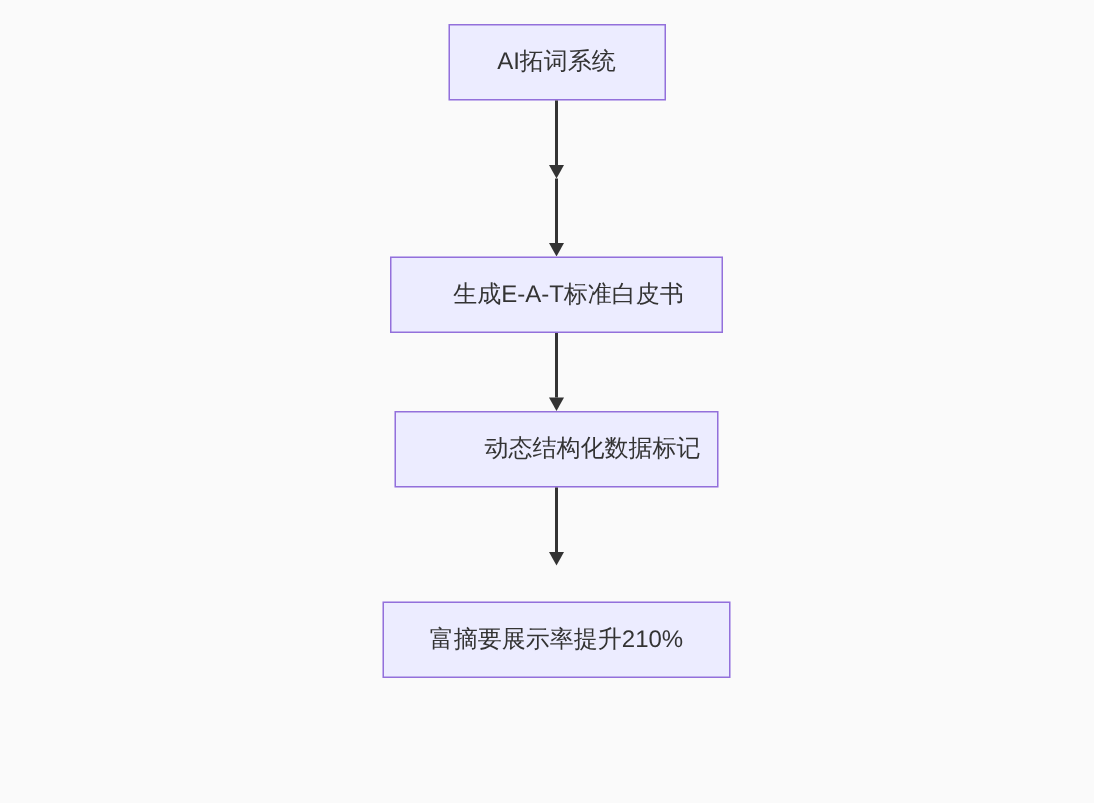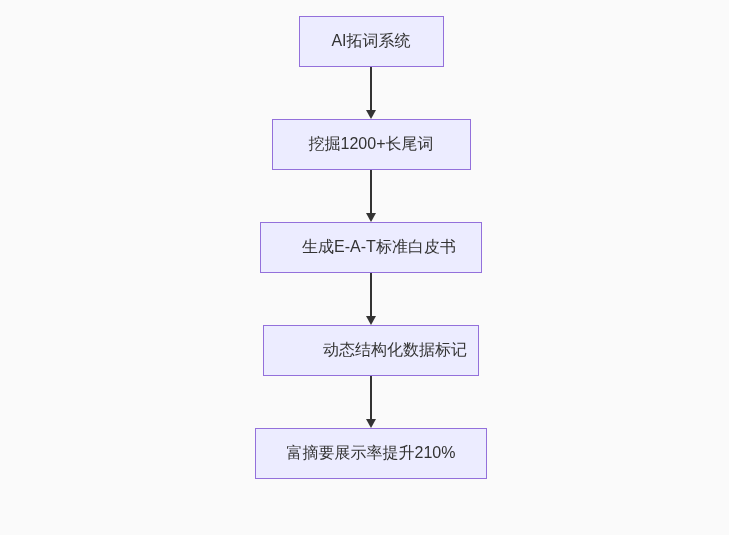--- a/index.html
+++ b/index.html
@@ -40,21 +40,21 @@
     display: flex;
     align-items: center;
     justify-content: center;
     text-align: center;
     white-space: nowrap;
   }
   .n1 { width: 145px; }
   .n2 { width: 199px; }
   .n3 { width: 222px; padding-left: 16px; }
   .n4 { width: 216px; padding-left: 48px; }
-  .n5 { width: 232px; }
+  .n5 { width: 232px; margin-top: 24px; }
   .arrow {
     height: 52px;
     width: 12px;
     display: flex;
     flex-direction: column;
     align-items: center;
   }
   .arrow .line {
     width: 2px;
     flex: 1 1 auto;
@@ -76,23 +76,20 @@
 
     <div class="node n1">
       <span>AI拓词系统</span>
     </div>
 
     <div class="arrow">
       <span class="line"></span>
       <span class="head"></span>
     </div>
 
-    <div class="node n2">
-      <span>挖掘1200+长尾词</span>
-    </div>
 
     <div class="arrow">
       <span class="line"></span>
       <span class="head"></span>
     </div>
 
     <div class="node n3">
       <span>生成E-A-T标准白皮书</span>
     </div>
 

